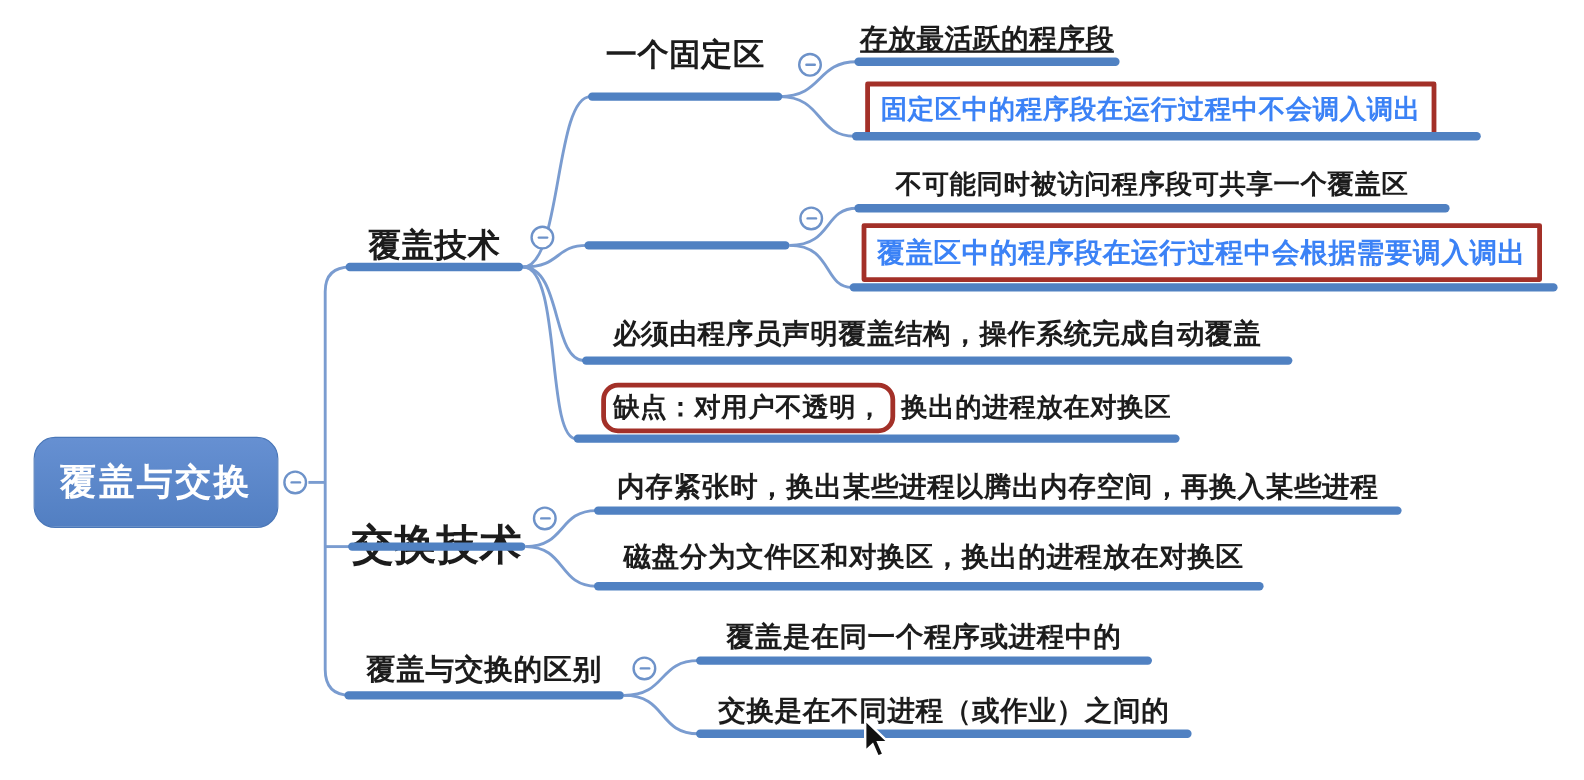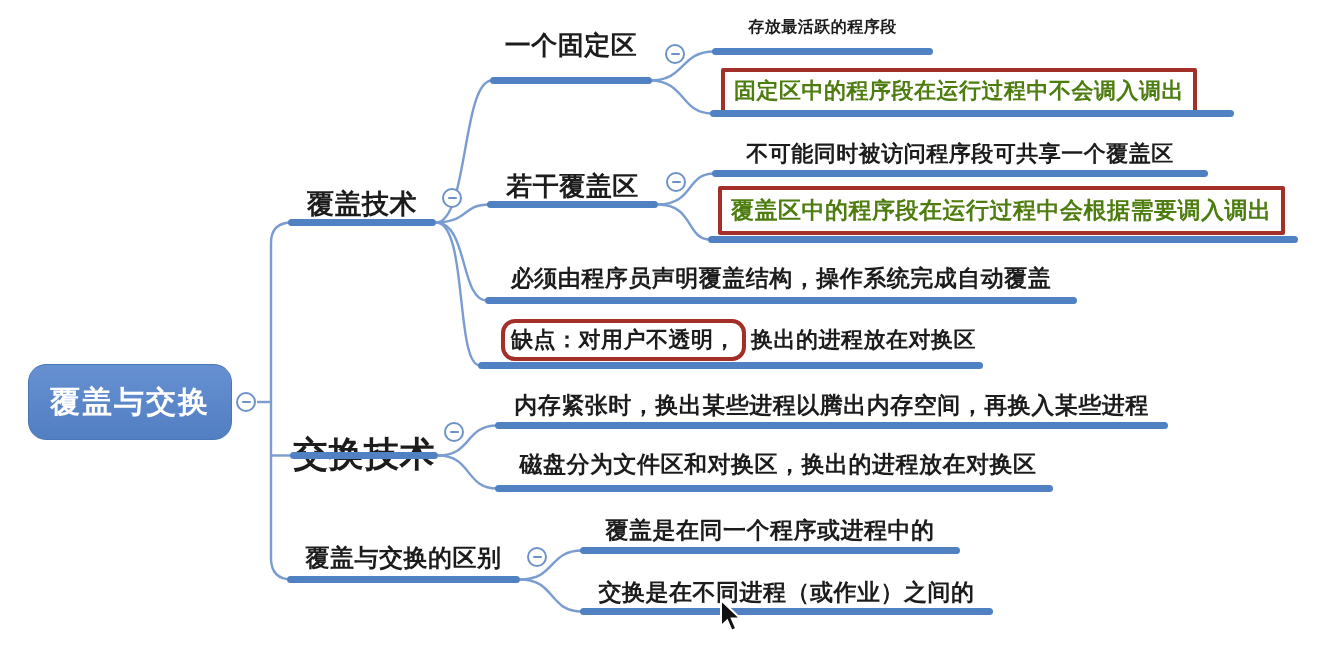--- a/index.html
+++ b/index.html
@@ -9,21 +9,21 @@
   .links path{fill:none;stroke:#7a9cd0;stroke-width:2.4;}
   .bar{position:absolute;height:7px;background:#5081c2;border-radius:3.5px;}
   .label{position:absolute;color:#1c1c1c;font-weight:700;white-space:nowrap;text-align:center;letter-spacing:0.5px;}
   .root{position:absolute;left:28px;top:364px;width:202px;height:74px;
         background:linear-gradient(180deg,#6690d2,#527fc2);border:1px solid #4a77b8;border-radius:18px;
         display:flex;align-items:center;justify-content:center;
         color:#ffffff;font-size:30px;font-weight:700;letter-spacing:2px;}
   .minus{position:absolute;width:16px;height:16px;border:2.5px solid #6d92c9;border-radius:50%;background:#fff;box-sizing:content-box;}
   .minus::after{content:"";position:absolute;left:50%;top:50%;width:9px;height:2.5px;margin:-1.25px 0 0 -4.5px;background:#6d92c9;border-radius:1px;}
   .redbox{position:absolute;border:4px solid #a33028;border-radius:2px;background:#fff;
-          color:#4d7c0f;font-weight:700;white-space:nowrap;letter-spacing:0.5px;}
+          color:#3b82f6;font-weight:700;white-space:nowrap;letter-spacing:0.5px;}
   .inline-red{border:4px solid #a33028;border-radius:14px;padding:2px 6px;}
   .row{position:absolute;display:flex;align-items:center;white-space:nowrap;color:#1c1c1c;font-weight:700;letter-spacing:0.5px;}
   .cursor{position:absolute;}
 </style>
 </head>
 <body>
 
 <div class="canvas">
 
   <svg class="links">
@@ -55,27 +55,26 @@
   <span class="minus" style="left:236px;top:392px;"></span>
 
   <div class="label" style="left:288px;top:186px;width:148px;font-size:27px;">覆盖技术</div>
   <div class="bar" style="left:288px;top:219px;width:148px;"></div>
   <span class="minus" style="left:442px;top:188px;"></span>
 
   <div class="label" style="left:490px;top:28px;width:162px;font-size:26px;">一个固定区</div>
   <div class="bar" style="left:490px;top:77px;width:162px;"></div>
   <span class="minus" style="left:665px;top:44px;"></span>
 
-  <div class="label" style="left:712px;top:17px;width:221px;font-size:16px;">存放最活跃的程序段</div>
+  <div class="label" style="left:712px;top:17px;width:221px;font-size:23px;text-decoration:underline;">存放最活跃的程序段</div>
   <div class="bar" style="left:712px;top:48px;width:221px;"></div>
 
   <div class="redbox" style="left:721px;top:68px;padding:4px 9px;font-size:22px;">固定区中的程序段在运行过程中不会调入调出</div>
   <div class="bar" style="left:710px;top:110px;width:524px;"></div>
 
-  <div class="label" style="left:487px;top:169px;width:171px;font-size:26px;">若干覆盖区</div>
   <div class="bar" style="left:487px;top:201px;width:171px;"></div>
   <span class="minus" style="left:666px;top:172px;"></span>
 
   <div class="label" style="left:712px;top:139px;width:496px;font-size:22px;">不可能同时被访问程序段可共享一个覆盖区</div>
   <div class="bar" style="left:712px;top:170px;width:496px;"></div>
 
   <div class="redbox" style="left:718px;top:186px;padding:5px 9px;font-size:23px;">覆盖区中的程序段在运行过程中会根据需要调入调出</div>
   <div class="bar" style="left:708px;top:236px;width:590px;"></div>
 
   <div class="label" style="left:485px;top:263px;width:592px;font-size:23px;">必须由程序员声明覆盖结构，操作系统完成自动覆盖</div>

